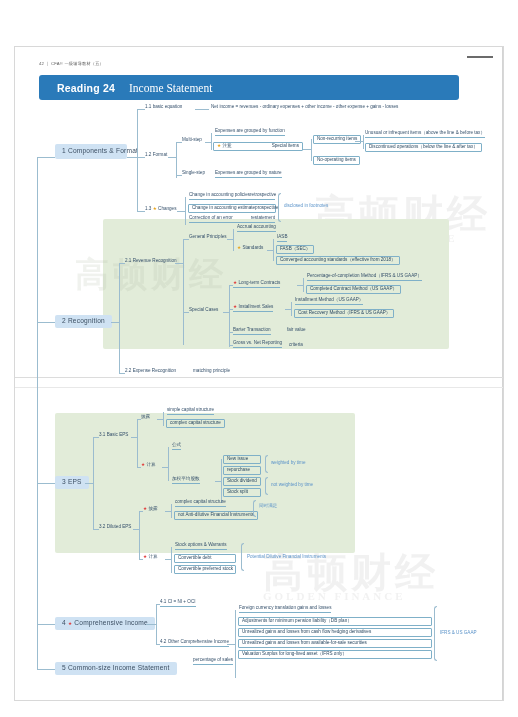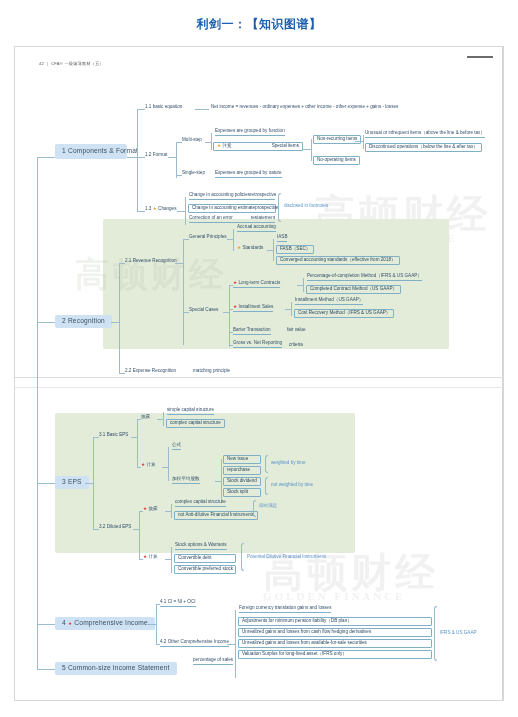--- a/index.html
+++ b/index.html
@@ -133,33 +133,36 @@
     border-top: 0.7px solid #9bbccf;
     border-bottom: 0.7px solid #9bbccf;
     width: 3px;
   }
 </style>
 </head>
 <body>
 
 <div id="root">
 
-  <div class="page-title">利剑一：【知识图谱】</div>
 
   <div class="sheet">
     <div class="sheet-inner">
 
       <div class="scroll-dash"></div>
       <div class="right-rule"></div>
       <div class="right-rule2"></div>
       <div class="page-break"></div>
       <div class="page-break2"></div>
 
       <div class="folio">42 ｜ CFA® 一级辅导教材（五）</div>
 
+      <div class="reading-bar">
+        <span class="rb-num">Reading 24</span>
+        <span class="rb-title">Income Statement</span>
+      </div>
 
       <div class="wm wm1">高顿财经</div>
       <div class="wm wm1b">GOLDEN FINANCE</div>
       <div class="wm wm2">高顿财经</div>
       <div class="wm wm2b">GOLDEN FINANCE</div>
 
       <div class="map">
 
         <div class="green-panel" style="left:88px; top:172px; width:346px; height:130px;"></div>
         <div class="green-panel" style="left:40px; top:366px; width:300px; height:140px;"></div>

